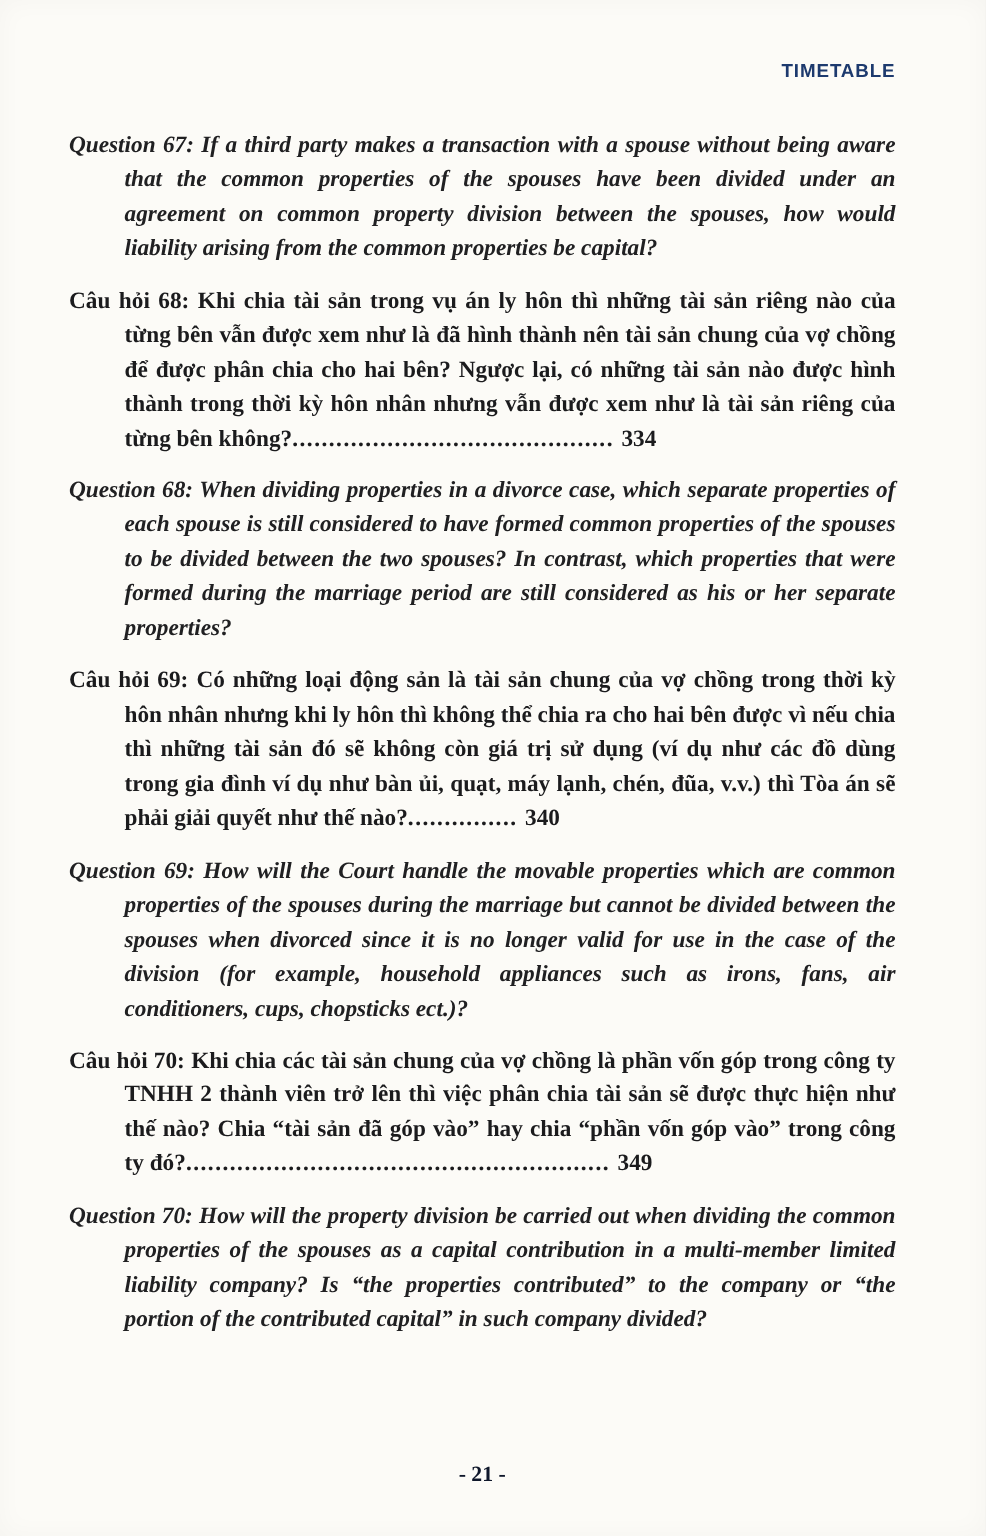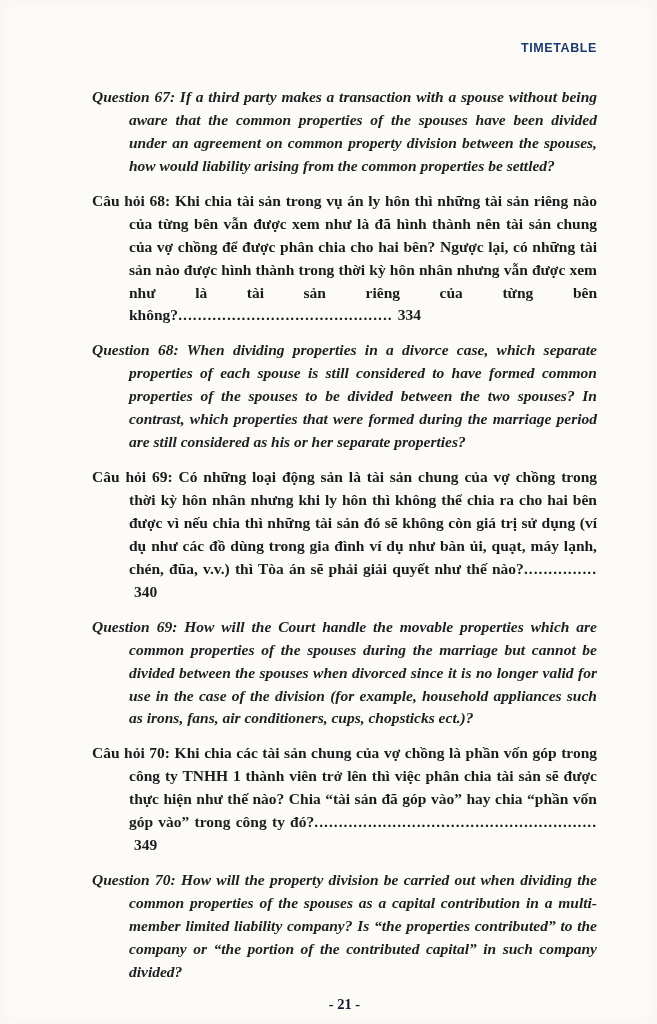--- a/index.html
+++ b/index.html
@@ -6,21 +6,21 @@
   html, body { width: 657px; }
   body {
     background: #efeeea;
     font-family: "Liberation Serif", serif;
   }
   .page {
     width: 657px;
     height: 1024px;
     margin: 0 auto;
     background: #fcfbf7;
-    padding: 38px 60px 26px 92px;
+    padding: 38px 60px 26px 46px;
     display: flex;
     flex-direction: column;
     color: #1b1b1d;
     box-shadow: inset 0 0 18px rgba(0,0,0,0.03);
   }
   .header-row {
     text-align: right;
     margin-bottom: 30px;
   }
   .running-head {
@@ -65,21 +65,21 @@
 
   <div class="header-row">
     <span class="running-head">TIMETABLE</span>
   </div>
 
   <div class="toc">
 
 
     <p class="entry en">
       <span class="label">Question 67:</span>
-      <span>If a third party makes a transaction with a spouse without being aware that the common properties of the spouses have been divided under an agreement on common property division between the spouses, how would liability arising from the common properties be settled?</span>
+      <span>If a third party makes a transaction with a spouse without being aware that the common properties of the spouses have been divided under an agreement on common property division between the spouses, how would liability arising from the common properties be capital?</span>
     </p>
 
     <p class="entry vi">
       <span class="label">Câu hỏi 68:</span>
       <span>Khi chia tài sản trong vụ án ly hôn thì những tài sản riêng nào của từng bên vẫn được xem như là đã hình thành nên tài sản chung của vợ chồng để được phân chia cho hai bên? Ngược lại, có những tài sản nào được hình thành trong thời kỳ hôn nhân nhưng vẫn được xem như là tài sản riêng của từng bên không?</span><span class="dots">............................................</span><span class="pagenum">334</span>
     </p>
 
     <p class="entry en">
       <span class="label">Question 68:</span>
       <span>When dividing properties in a divorce case, which separate properties of each spouse is still considered to have formed common properties of the spouses to be divided between the two spouses? In contrast, which properties that were formed during the marriage period are still considered as his or her separate properties?</span>
@@ -90,21 +90,21 @@
       <span>Có những loại động sản là tài sản chung của vợ chồng trong thời kỳ hôn nhân nhưng khi ly hôn thì không thể chia ra cho hai bên được vì nếu chia thì những tài sản đó sẽ không còn giá trị sử dụng (ví dụ như các đồ dùng trong gia đình ví dụ như bàn ủi, quạt, máy lạnh, chén, đũa, v.v.) thì Tòa án sẽ phải giải quyết như thế nào?</span><span class="dots">...............</span><span class="pagenum">340</span>
     </p>
 
     <p class="entry en">
       <span class="label">Question 69:</span>
       <span>How will the Court handle the movable properties which are common properties of the spouses during the marriage but cannot be divided between the spouses when divorced since it is no longer valid for use in the case of the division (for example, household appliances such as irons, fans, air conditioners, cups, chopsticks ect.)?</span>
     </p>
 
     <p class="entry vi">
       <span class="label">Câu hỏi 70:</span>
-      <span>Khi chia các tài sản chung của vợ chồng là phần vốn góp trong công ty TNHH 1 thành viên trở lên thì việc phân chia tài sản sẽ được thực hiện như thế nào? Chia “tài sản đã góp vào” hay chia “phần vốn góp vào” trong công ty đó?</span><span class="dots">..........................................................</span><span class="pagenum">349</span>
+      <span>Khi chia các tài sản chung của vợ chồng là phần vốn góp trong công ty TNHH 2 thành viên trở lên thì việc phân chia tài sản sẽ được thực hiện như thế nào? Chia “tài sản đã góp vào” hay chia “phần vốn góp vào” trong công ty đó?</span><span class="dots">..........................................................</span><span class="pagenum">349</span>
     </p>
 
     <p class="entry en">
       <span class="label">Question 70:</span>
       <span>How will the property division be carried out when dividing the common properties of the spouses as a capital contribution in a multi-member limited liability company? Is “the properties contributed” to the company or “the portion of the contributed capital” in such company divided?</span>
     </p>
 
   </div>
 
   <div class="footer">

